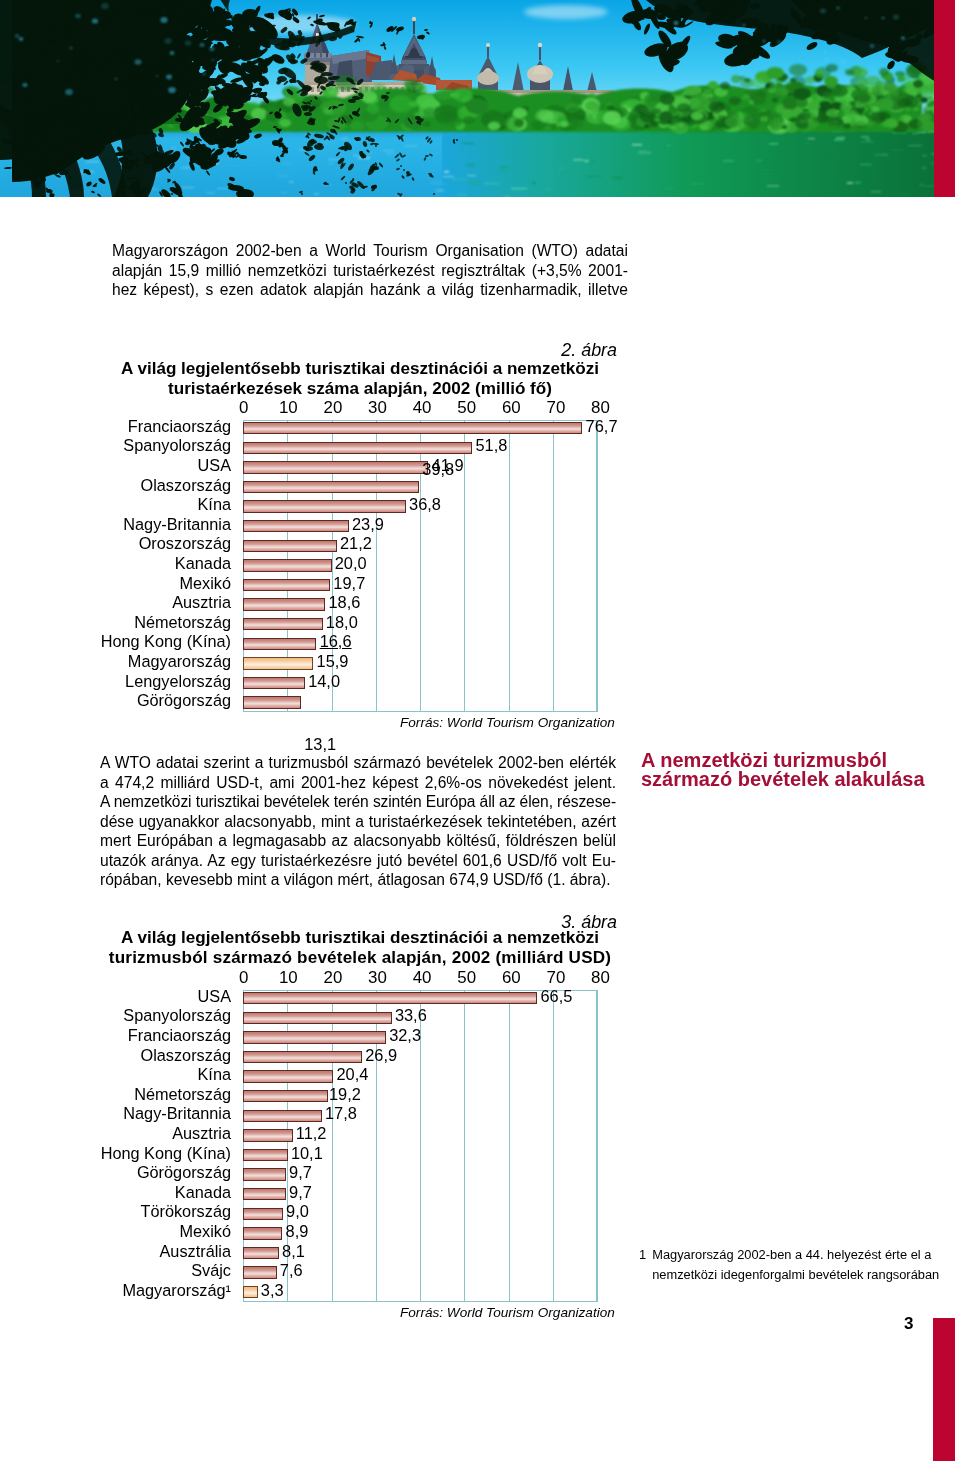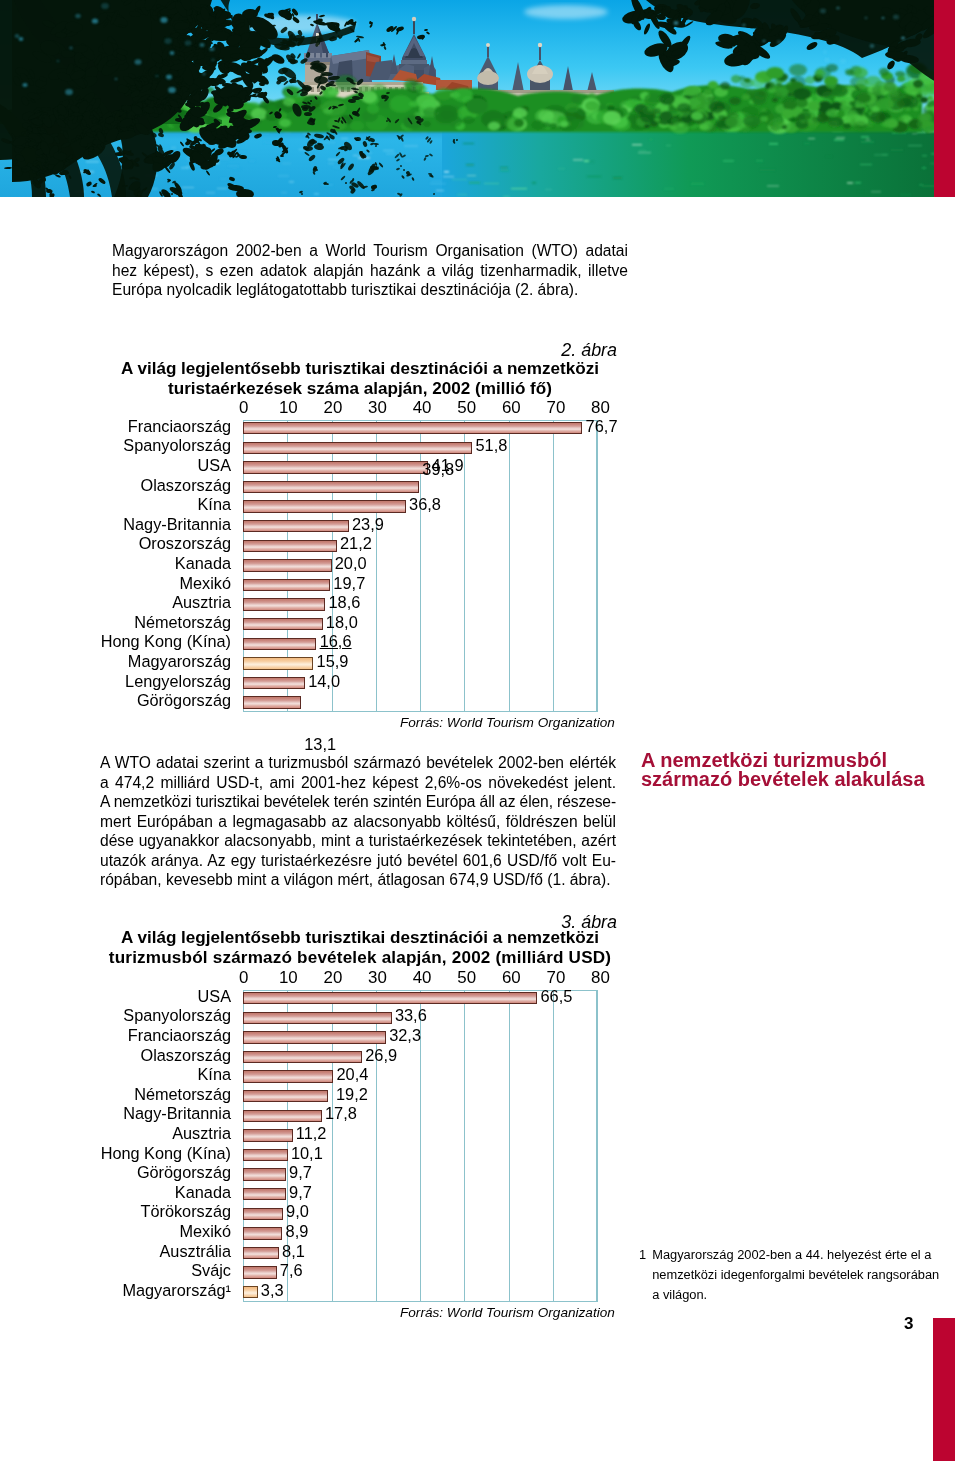--- a/index.html
+++ b/index.html
@@ -2433,22 +2433,22 @@
           <ellipse cx="823" cy="11" rx="3.1" ry="2.4" fill="#56d0f4" opacity="0.2"></ellipse>
           <ellipse cx="825" cy="52" rx="2.1" ry="1.7" fill="#56d0f4" opacity="0.3"></ellipse>
           <ellipse cx="903" cy="38" rx="2.0" ry="1.6" fill="#56d0f4" opacity="0.5"></ellipse>
         </g>
       </svg>
   </div>
   <div id="heroBar"></div>
 
   <div class="bodytext" id="intro" style="left:112px;top:241px;width:516px;">
       <div class="tline just">Magyarországon 2002-ben a World Tourism Organisation (WTO) adatai</div>
+      <div class="tline just">alapján 15,9 millió nemzetközi turistaérkezést regisztráltak (+3,5% 2001-</div>
       <div class="tline just">hez képest), s ezen adatok alapján hazánk a világ tizenharmadik, illetve</div>
-      <div class="tline">Európa nyolcadik leglátogatottabb turisztikai desztinációja (2. ábra).</div>
     </div>
 
   <div class="figlabel" id="fig2label" style="left:102px;top:340px;width:515px;text-align:right;">2. ábra</div>
   <div class="figtitle" id="fig2title" style="left:100px;top:359px;width:520px;">
     <div>A világ legjelentősebb turisztikai desztinációi a nemzetközi</div>
     <div>turistaérkezések száma alapján, 2002 (millió fő)</div>
   </div>
   <div class="chart" id="chart2" style="left:100px;top:397px;width:520px;height:320px;">
       <div class="axnum" style="left: 123.7px; top: 1.4px; width: 40px;">0</div>
       <div class="axnum" style="left: 168.3px; top: 1.4px; width: 40px;">10</div>
@@ -2514,22 +2514,22 @@
       <div class="catlab" style="left: 0px; top: 294.1px; width: 131px;">Görögország</div>
       <div class="bar" style="left: 143px; top: 299.3px; width: 57.9675px; height: 12.6px;"></div>
       <div class="vallab" style="left: 204.167px; top: 294.1px; margin-top: 44px;">13,1</div>
     </div>
   <div class="source" id="fig2src" style="left:400px;top:715px;">Forrás: World Tourism Organization</div>
 
   <div class="bodytext" id="body2" style="left:100px;top:753px;width:516px;">
       <div class="tline just">A WTO adatai szerint a turizmusból származó bevételek 2002-ben elérték</div>
       <div class="tline just">a 474,2 milliárd USD-t, ami 2001-hez képest 2,6%-os növekedést jelent.</div>
       <div class="tline" style="letter-spacing: -0.108969px;">A nemzetközi turisztikai bevételek terén szintén Európa áll az élen, részese-</div>
+      <div class="tline just">dése ugyanakkor alacsonyabb, mint a turistaérkezések tekintetében, azért</div>
       <div class="tline just">mert Európában a legmagasabb az alacsonyabb költésű, földrészen belül</div>
-      <div class="tline just">dése ugyanakkor alacsonyabb, mint a turistaérkezések tekintetében, azért</div>
       <div class="tline just">utazók aránya. Az egy turistaérkezésre jutó bevétel 601,6 USD/fő volt Eu-</div>
       <div class="tline">rópában, kevesebb mint a világon mért, átlagosan 674,9 USD/fő (1. ábra).</div>
     </div>
 
   <div class="marginhead" id="marginNote" style="left:641px;top:751px;width:300px;">
     <div>A nemzetközi turizmusból</div>
     <div>származó bevételek alakulása</div>
   </div>
 
   <div class="figlabel" id="fig3label" style="left:102px;top:912px;width:515px;text-align:right;">3. ábra</div>
@@ -2567,21 +2567,21 @@
       <div class="bar" style="left: 143px; top: 64.1px; width: 142.927px; height: 12.6px;"></div>
       <div class="vallab" style="left: 289.127px; top: 58.9px;">32,3</div>
       <div class="catlab" style="left: 0px; top: 78.5px; width: 131px;">Olaszország</div>
       <div class="bar" style="left: 143px; top: 83.7px; width: 119.032px; height: 12.6px;"></div>
       <div class="vallab" style="left: 265.233px; top: 78.5px;">26,9</div>
       <div class="catlab" style="left: 0px; top: 98.1px; width: 131px;">Kína</div>
       <div class="bar" style="left: 143px; top: 103.3px; width: 90.27px; height: 12.6px;"></div>
       <div class="vallab" style="left: 236.47px; top: 98.1px;">20,4</div>
       <div class="catlab" style="left: 0px; top: 117.7px; width: 131px;">Németország</div>
       <div class="bar" style="left: 143px; top: 122.9px; width: 84.96px; height: 12.6px;"></div>
-      <div class="vallab" style="left: 236px; top: 117.7px;">19,2</div>
+      <div class="vallab" style="left: 229px; top: 117.7px;">19,2</div>
       <div class="catlab" style="left: 0px; top: 137.3px; width: 131px;">Nagy-Britannia</div>
       <div class="bar" style="left: 143px; top: 142.5px; width: 78.765px; height: 12.6px;"></div>
       <div class="vallab" style="left: 224.965px; top: 137.3px;">17,8</div>
       <div class="catlab" style="left: 0px; top: 156.9px; width: 131px;">Ausztria</div>
       <div class="bar" style="left: 143px; top: 162.1px; width: 49.56px; height: 12.6px;"></div>
       <div class="vallab" style="left: 195.76px; top: 156.9px;">11,2</div>
       <div class="catlab" style="left: 0px; top: 176.5px; width: 131px;">Hong Kong (Kína)</div>
       <div class="bar" style="left: 143px; top: 181.7px; width: 44.6925px; height: 12.6px;"></div>
       <div class="vallab" style="left: 190.892px; top: 176.5px;">10,1</div>
       <div class="catlab" style="left: 0px; top: 196.1px; width: 131px;">Görögország</div>
@@ -2606,19 +2606,18 @@
       <div class="bar hl" style="left: 143px; top: 318.9px; width: 14.6025px; height: 12.6px;"></div>
       <div class="vallab" style="left: 160.802px; top: 313.7px;">3,3</div>
     </div>
   <div class="source" id="fig3src" style="left:400px;top:1305px;">Forrás: World Tourism Organization</div>
 
   <div class="footnote" id="footnote" style="left:639px;top:1245px;width:305px;">
     <div style="position:relative;padding-left:13.2px;">
       <span style="position:absolute;left:0;top:0;white-space:nowrap;">1</span>
       <div style="white-space:nowrap;">Magyarország 2002-ben a 44. helyezést érte el a</div>
       <div style="white-space:nowrap;">nemzetközi idegenforgalmi bevételek rangsorában</div>
-      <div style="white-space:nowrap;">a világon.</div>
     </div>
   </div>
 
   <div class="pagenum" id="pagenum" style="left:904px;top:1314px;">3</div>
   <div id="footBar" style="top:1318px;height:143px;"></div>
 </div>
 
 </body></html>

